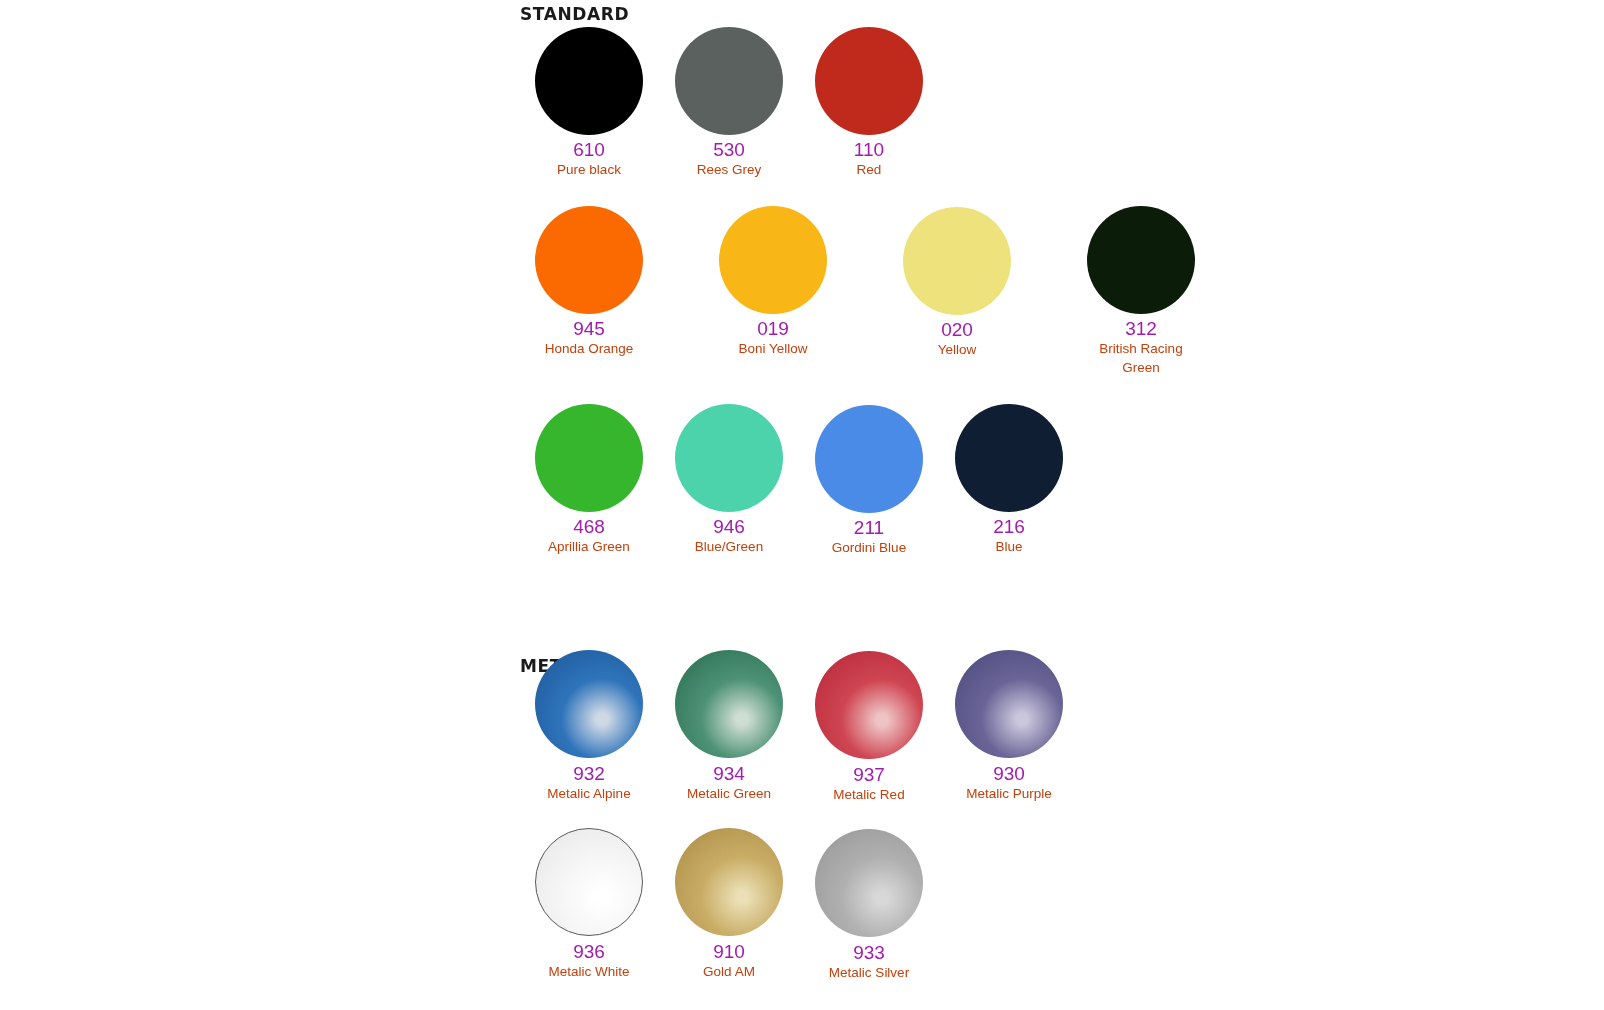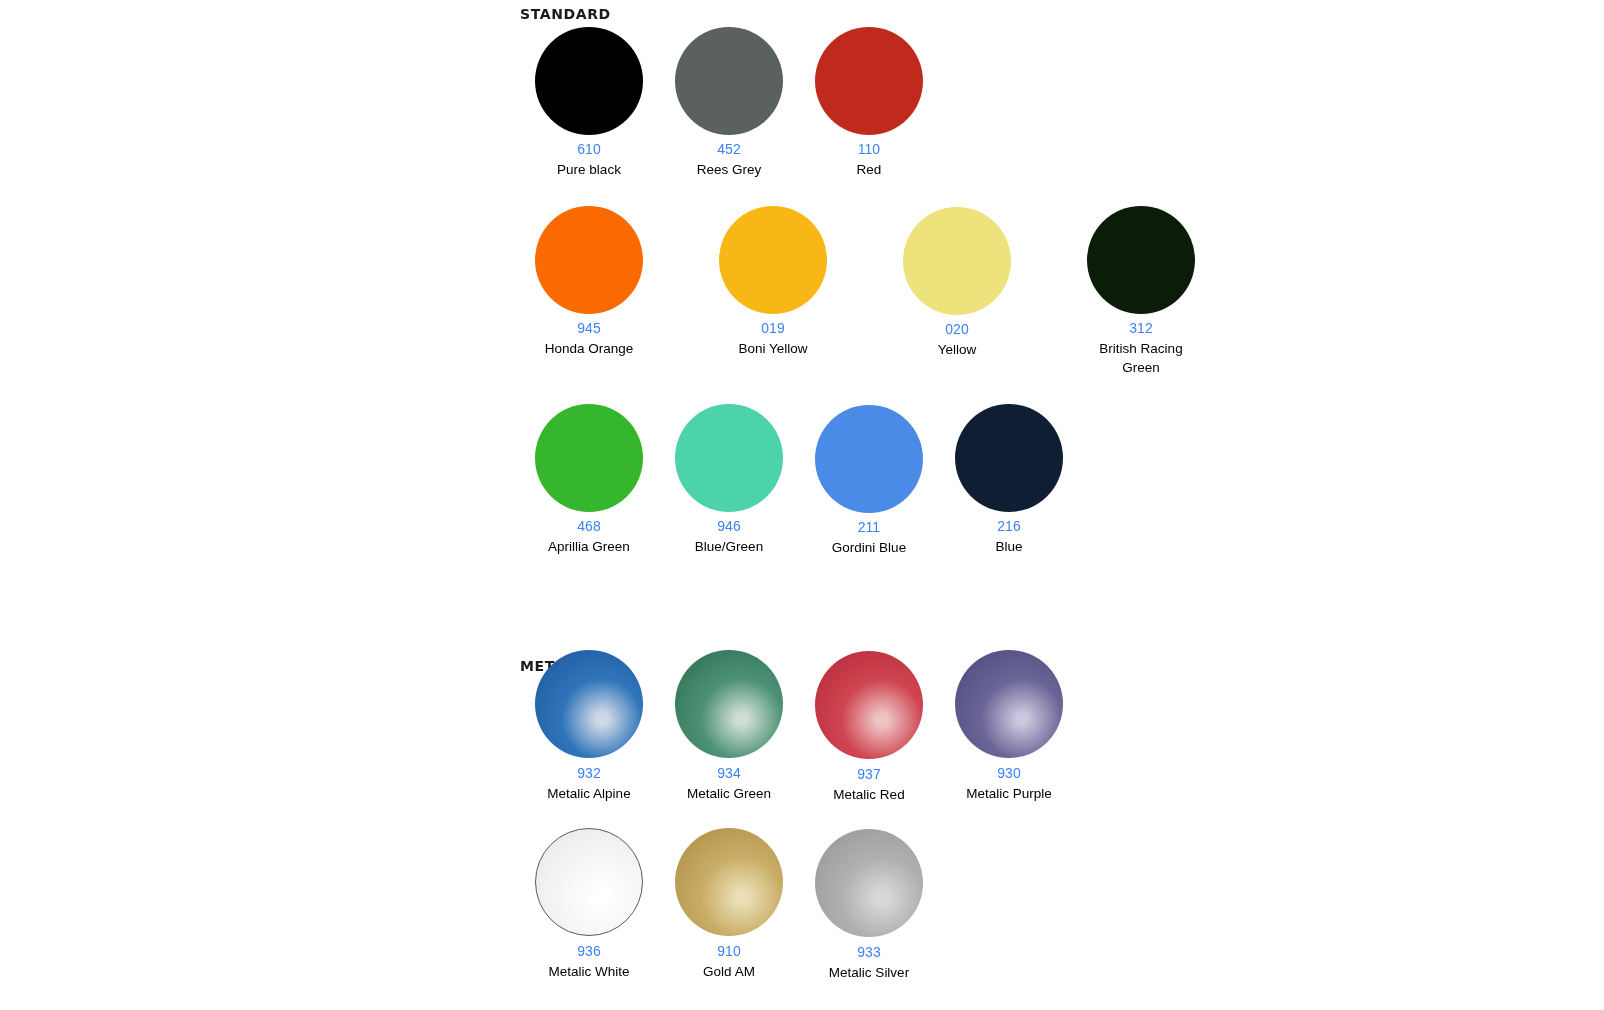--- a/index.html
+++ b/index.html
@@ -22,21 +22,21 @@
     left: 519px;
     top: 0;
     width: 540px;
   }
 
   .section {
     position: relative;
   }
 
   .section-title {
-    font-size: 14px;
+    font-size: 17px;
     font-weight: bold;
     letter-spacing: 0.6px;
     color: #1a1a1a;
     font-family: "DejaVu Sans", sans-serif;
     margin: 0;
     padding: 0;
     line-height: 14px;
   }
 
   .grid {
@@ -71,29 +71,29 @@
     border: 1px solid #595959;
   }
 
   .labels {
     text-align: center;
     line-height: 19.5px;
   }
 
   .code {
     display: block;
-    font-size: 14px;
-    color: #3b82f6;
+    font-size: 19px;
+    color: #a21caf;
     white-space: nowrap;
   }
 
   .name {
     display: block;
     font-size: 13.5px;
-    color: #000000;
+    color: #c2410c;
     max-width: 120px;
   }
 
   
   .row-std-1 { position: absolute; left: 0; top: 27px; }
   .row-std-2 { position: absolute; left: 0; top: 206px; gap: 44px; }
   .row-std-3 { position: absolute; left: 0; top: 404px; }
   .row-met-1 { position: absolute; left: 0; top: 650px; }
   .row-met-2 { position: absolute; left: 0; top: 828px; }
 
@@ -126,21 +126,21 @@
         <div class="labels gap-top-1">
           <span class="code">610</span>
           <span class="name">Pure black</span>
         </div>
       </div>
       <div class="swatch-cell nudge-1">
         <span class="disc-wrap">
           <span class="disc" style="background: rgb(90, 97, 95);"></span>
         </span>
         <div class="labels gap-top-1">
-          <span class="code">452</span>
+          <span class="code">530</span>
           <span class="name">Rees Grey</span>
         </div>
       </div>
       <div class="swatch-cell nudge-3">
         <span class="disc-wrap">
           <span class="disc" style="background: rgb(192, 42, 28);"></span>
         </span>
         <div class="labels gap-top-1">
           <span class="code">110</span>
           <span class="name">Red</span>

